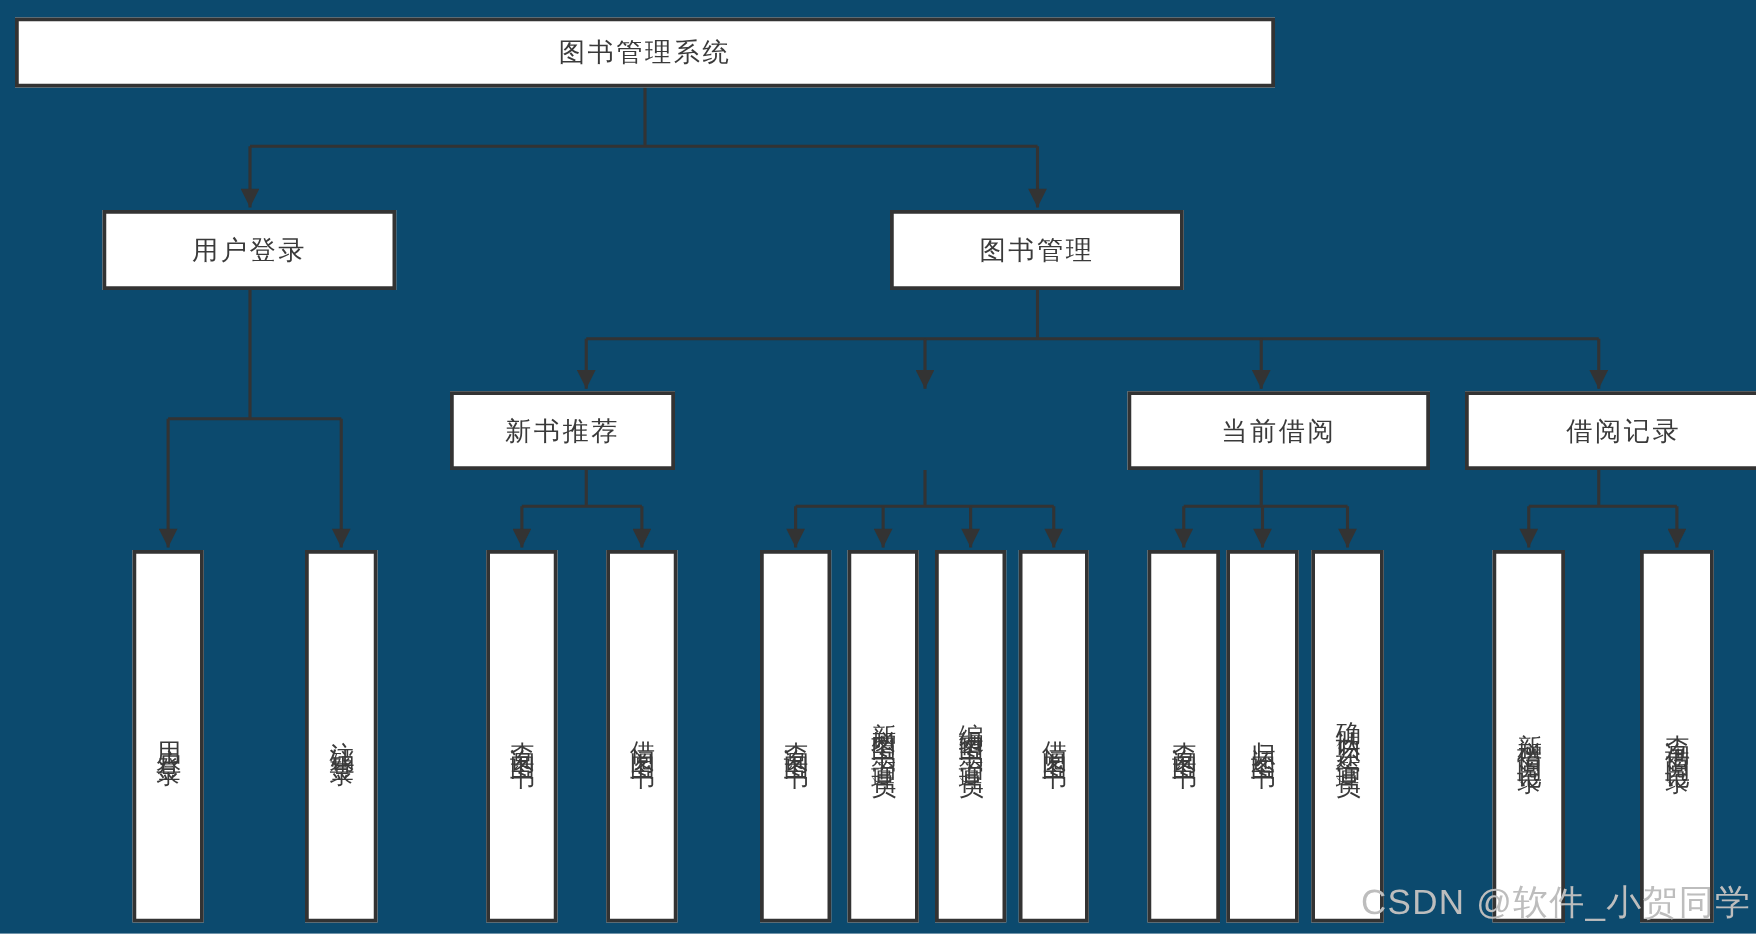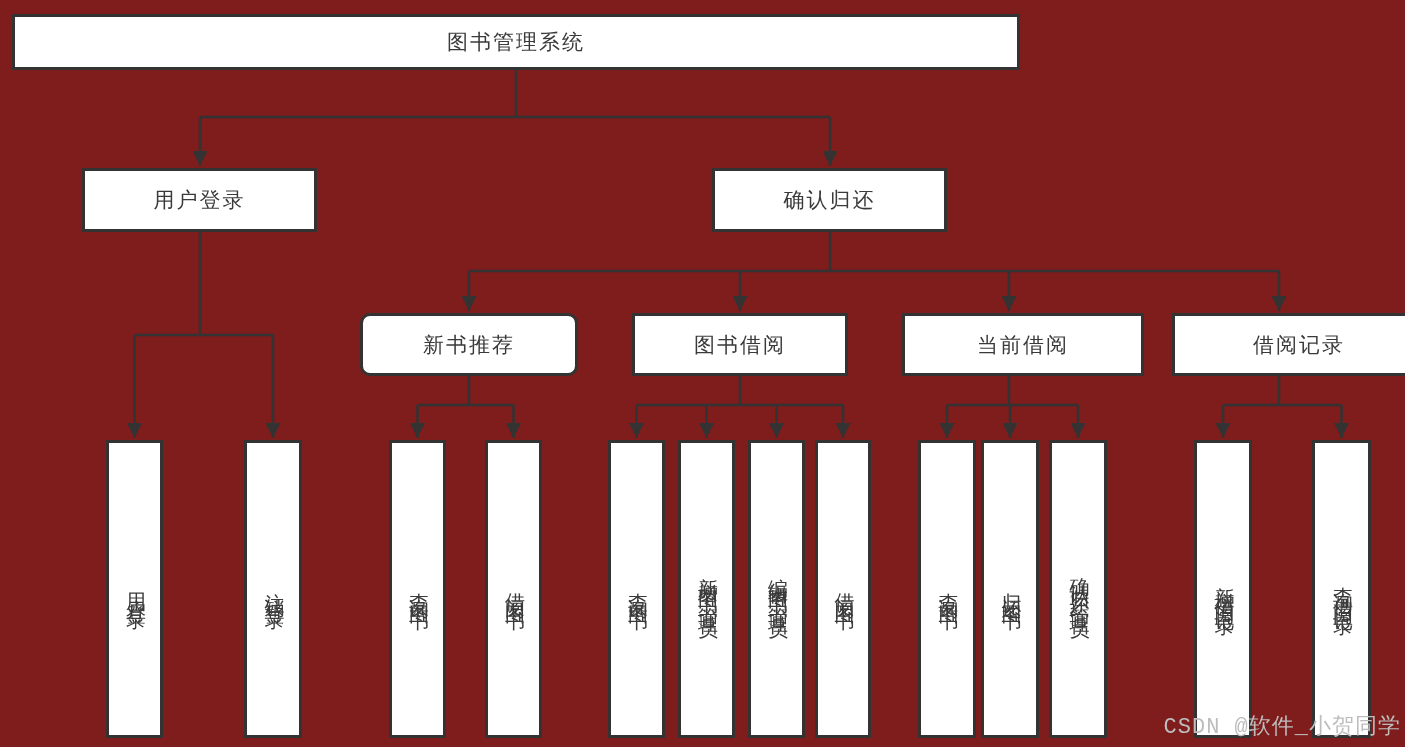--- a/index.html
+++ b/index.html
@@ -4,23 +4,23 @@
 <style>
   html, body {
     margin: 0;
     padding: 0;
     background: #ffffff;
   }
   .canvas {
     position: relative;
     width: 1405px;
     height: 747px;
-    background: #7f1d1d;
+    background: #0c4a6e;
     overflow: hidden;
-    font-family: Liberation Mono, monospace;
+    font-family: Liberation Sans, sans-serif;
   }
   .connectors {
     position: absolute;
     left: 0;
     top: 0;
     width: 1405px;
     height: 747px;
   }
   .node {
     position: absolute;
@@ -42,21 +42,21 @@
     text-orientation: mixed;
     font-size: 20px;
     letter-spacing: 6px;
     line-height: 1;
   }
   .vbox span { display: inline; }
   
   #n-root        { left: 12px;  top: 14px;  width: 1008px; height: 56px; }
   #n-user-login  { left: 82px;  top: 168px; width: 235px;  height: 64px; }
   #n-book-mgmt   { left: 712px; top: 168px; width: 235px;  height: 64px; }
-  #n-new-rec     { left: 360px; top: 313px; width: 218px;  height: 63px; border-radius: 10px; }
+  #n-new-rec     { left: 360px; top: 313px; width: 180px;  height: 63px; }
   #n-borrowing   { left: 632px; top: 313px; width: 216px;  height: 63px; }
   #n-current     { left: 902px; top: 313px; width: 242px;  height: 63px; }
   #n-records     { left: 1172px;top: 313px; width: 254px;  height: 63px; }
 
   .leaf { top: 440px; height: 298px; }
   #f-login       { left: 106px;  width: 57px; }
   #f-logout      { left: 244px;  width: 58px; }
   #f-query-a     { left: 389px;  width: 57px; }
   #f-borrow-a    { left: 485px;  width: 57px; }
   #f-query-b     { left: 608px;  width: 57px; }
@@ -66,21 +66,21 @@
   #f-query-c     { left: 918px;  width: 58px; }
   #f-return      { left: 981px;  width: 58px; }
   #f-confirm     { left: 1049px; width: 58px; }
   #f-add-record  { left: 1194px; width: 58px; }
   #f-query-rec   { left: 1312px; width: 59px; }
 
   .watermark {
     position: absolute;
     right: 4px;
     bottom: 6px;
-    font-size: 22px;
+    font-size: 28px;
     color: #bdbdbd;
     letter-spacing: 1px;
     white-space: nowrap;
   }
 </style>
 </head>
 <body>
 
 <div class="canvas">
 
@@ -128,28 +128,25 @@
   </svg>
 
   <div class="node hbox" id="n-root">
     <span>图书管理系统</span>
   </div>
 
   <div class="node hbox" id="n-user-login">
     <span>用户登录</span>
   </div>
   <div class="node hbox" id="n-book-mgmt">
-    <span>确认归还</span>
+    <span>图书管理</span>
   </div>
 
   <div class="node hbox" id="n-new-rec">
     <span>新书推荐</span>
-  </div>
-  <div class="node hbox" id="n-borrowing">
-    <span>图书借阅</span>
   </div>
   <div class="node hbox" id="n-current">
     <span>当前借阅</span>
   </div>
   <div class="node hbox" id="n-records">
     <span>借阅记录</span>
   </div>
 
   <div class="node vbox leaf" id="f-login">
     <span>用户登录</span>

